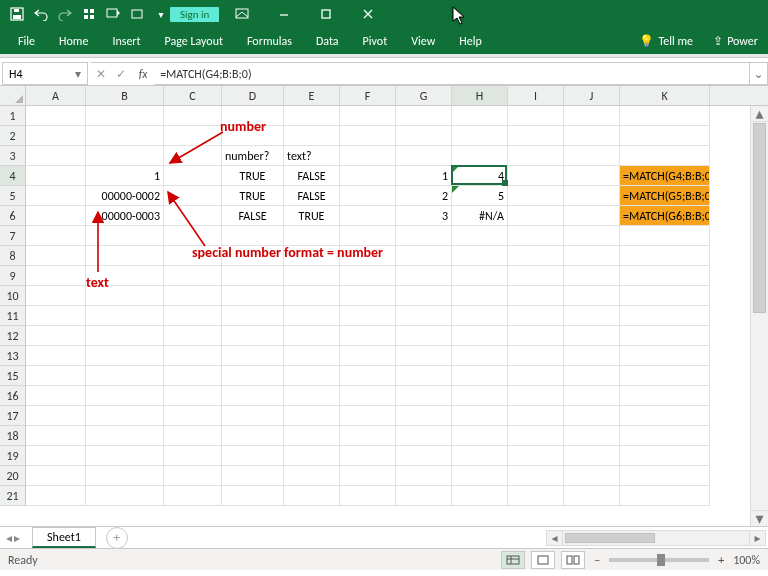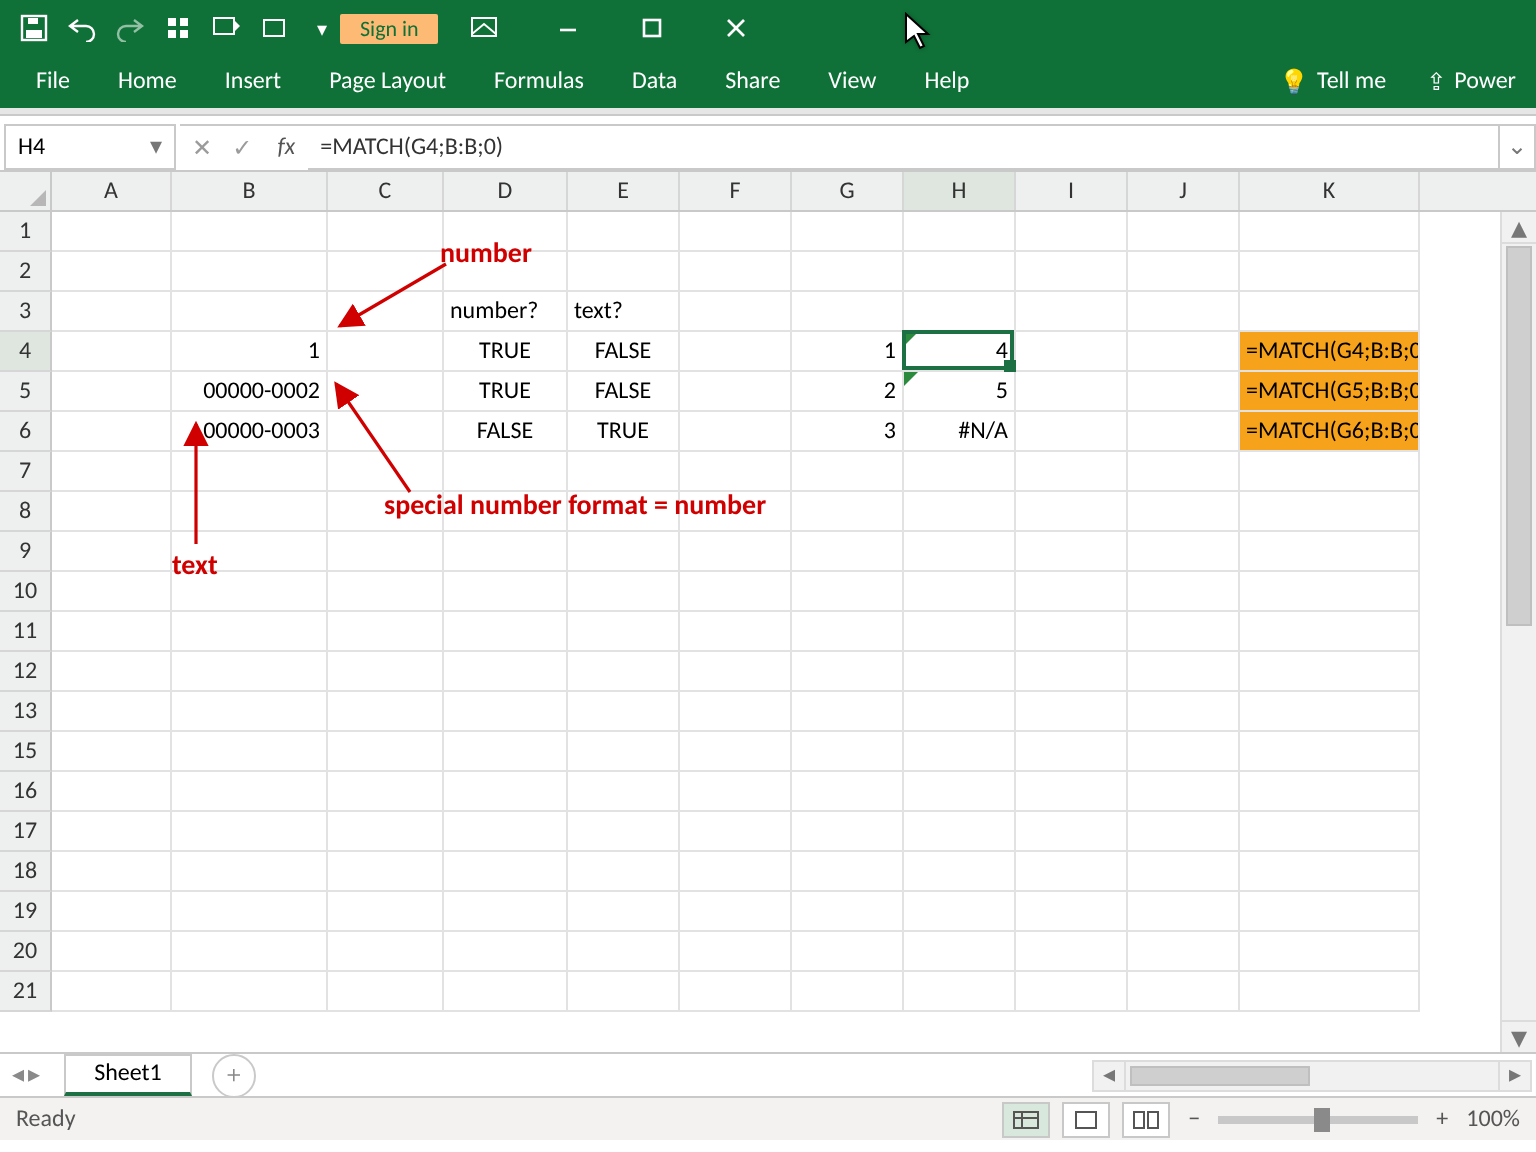--- a/index.html
+++ b/index.html
@@ -4,21 +4,21 @@
 <style>
   * { box-sizing: border-box; margin: 0; padding: 0; font-family: "Segoe UI", Calibri, Arial, sans-serif; }
   body { width: 768px; height: 576px; overflow: hidden; background: #fff; position: relative; }
 
   
   .titlebar { height: 28px; background: #0f7137; color: #fff; display: flex; align-items: center; font-size: 12px; }
   .titlebar .qat { display: flex; align-items: center; padding-left: 8px; gap: 6px; }
   .titlebar .qat span { width: 18px; height: 18px; display: inline-flex; align-items: center; justify-content: center; color: #fff; }
   .titlebar .title { flex: 1; text-align: center; font-size: 12px; }
   .titlebar .right { display: flex; align-items: center; gap: 4px; padding-right: 4px; }
-  .signin { background: #fdba74; color: #0f7137; padding: 1px 10px; font-size: 11px; border-radius: 1px; }
+  .signin { background: #5eead4; color: #0f7137; padding: 1px 10px; font-size: 11px; border-radius: 1px; }
   .winbtn { width: 38px; height: 28px; display: inline-flex; align-items: center; justify-content: center; }
   .winbtn svg { stroke: #fff; }
 
   
   .ribbon-tabs { height: 26px; background: #0f7137; color: #fff; display: flex; align-items: center; font-size: 12px; padding-left: 6px; }
   .ribbon-tabs .tab { padding: 5px 12px 6px; cursor: default; }
   .ribbon-tabs .spacer { flex: 1; }
   .ribbon-tabs .rbtn { padding: 5px 10px; display: flex; align-items: center; gap: 4px; }
 
   
@@ -166,21 +166,21 @@
   </div>
 </div>
 
 <div class="ribbon-tabs">
   <div class="tab">File</div>
   <div class="tab">Home</div>
   <div class="tab">Insert</div>
   <div class="tab">Page Layout</div>
   <div class="tab">Formulas</div>
   <div class="tab">Data</div>
-  <div class="tab">Share</div>
+  <div class="tab">Pivot</div>
   <div class="tab">View</div>
   <div class="tab">Help</div>
   <div class="spacer"></div>
   <div class="rbtn">
       <span>💡</span>
       <span>Tell me</span>
     </div>
   <div class="rbtn">
       <span>⇪</span>
       <span>Power</span>

